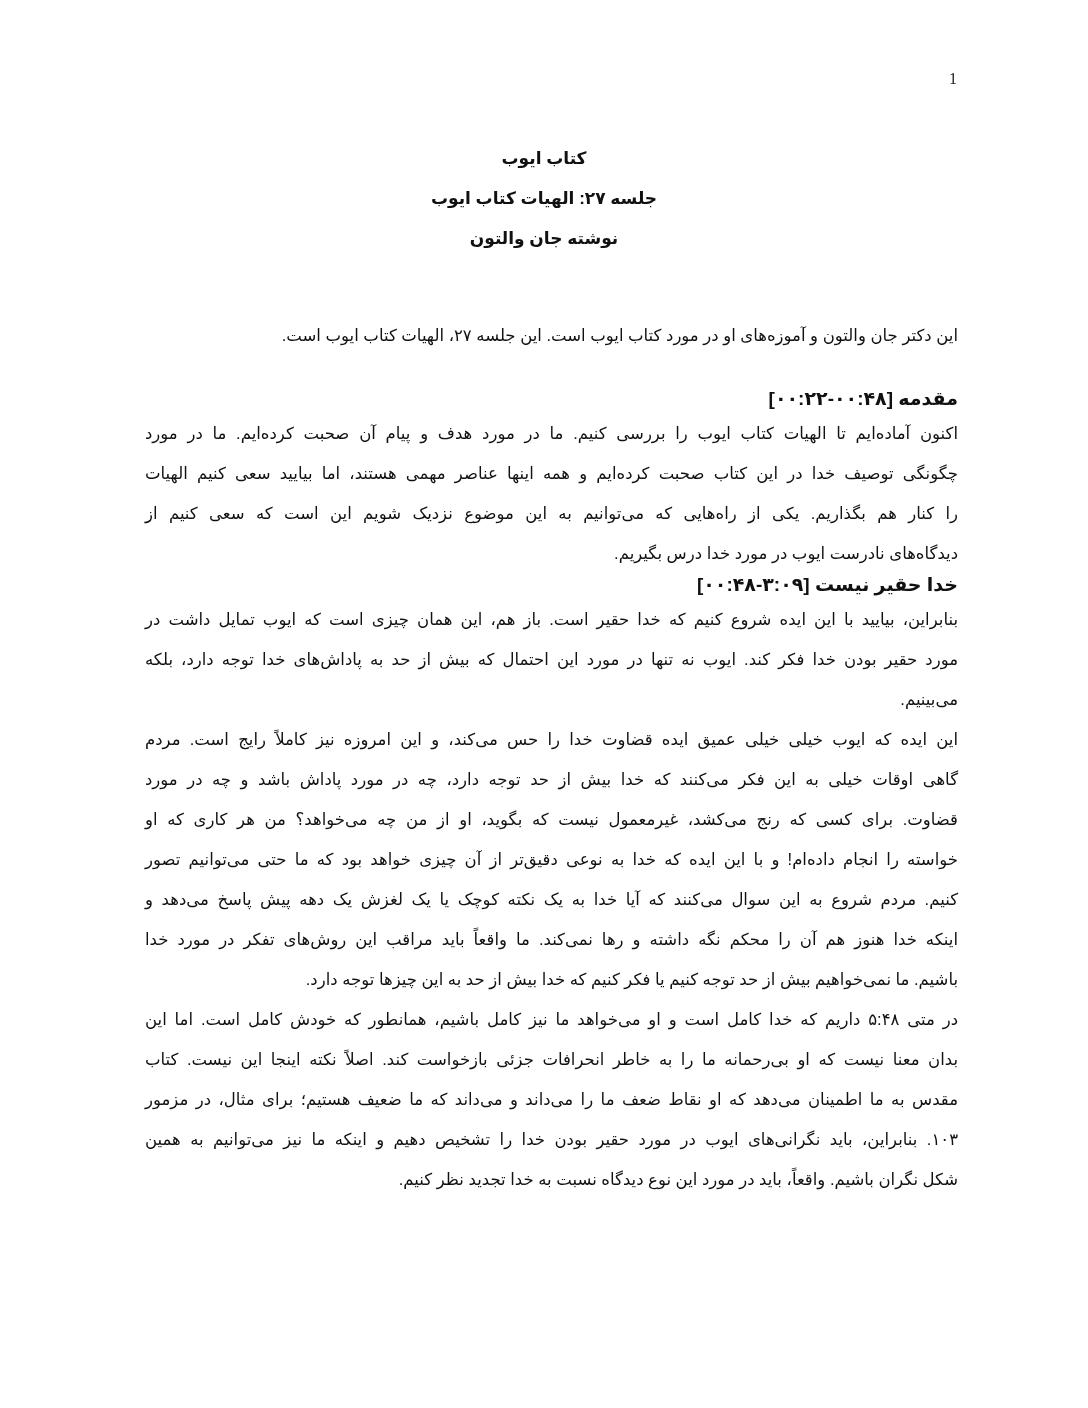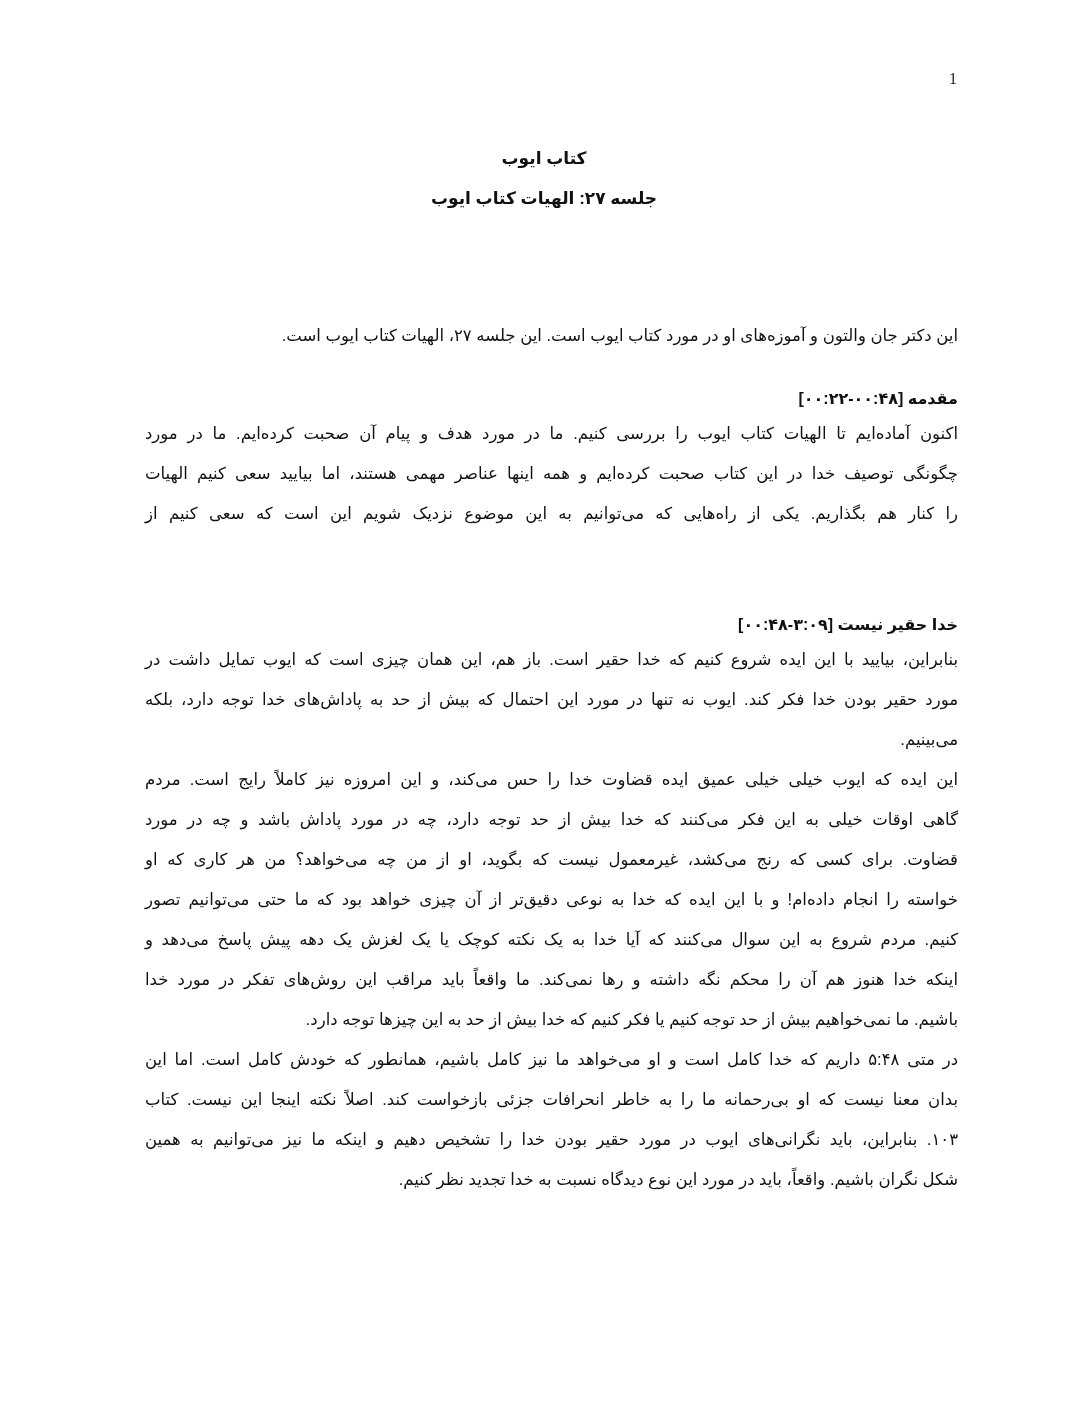--- a/index.html
+++ b/index.html
@@ -50,57 +50,59 @@
       line-height: 26px;
       white-space: nowrap;
     }
     .line.justify {
       text-align: justify;
       text-align-last: justify;
       margin-left: 17px;
     }
     .heading {
       font-weight: bold;
-      font-size: 16px;
+      font-size: 19px;
       height: 34px;
       line-height: 26px;
       white-space: nowrap;
     }
     .bracket {
       direction: ltr;
       unicode-bidi: embed;
     }
   </style>
 </head>
 <body>
 
 <div>
 
   <div class="page-number">1</div>
 
   <div class="title-block">
     <div class="title-line">کتاب ایوب</div>
     <div class="title-line">جلسه ۲۷: الهیات کتاب ایوب</div>
+    <div class="title-line">نوشته جان والتون</div>
   </div>
 
   <div class="content" style="top: 322px;">
     <div class="line">این دکتر جان والتون و آموزه‌های او در مورد کتاب ایوب است. این جلسه ۲۷، الهیات کتاب ایوب است.</div>
   </div>
 
   <div class="content" style="top: 386px;">
     <div class="heading">
       <span>مقدمه</span>
       <span class="bracket">[۰۰:۲۲-۰۰:۴۸]</span>
     </div>
     <div class="line justify">اکنون آماده‌ایم تا الهیات کتاب ایوب را بررسی کنیم. ما در مورد هدف و پیام آن صحبت کرده‌ایم. ما در مورد</div>
     <div class="line justify">چگونگی توصیف خدا در این کتاب صحبت کرده‌ایم و همه اینها عناصر مهمی هستند، اما بیایید سعی کنیم الهیات</div>
     <div class="line justify">را کنار هم بگذاریم. یکی از راه‌هایی که می‌توانیم به این موضوع نزدیک شویم این است که سعی کنیم از</div>
+    <div class="line">دیدگاه‌های نادرست ایوب در مورد خدا درس بگیریم.</div>
   </div>
 
-  <div class="content" style="top: 612px;">
+  <div class="content" style="top: 572px;">
     <div class="heading">
       <span>خدا حقیر نیست</span>
       <span class="bracket">[۰۰:۴۸-۳:۰۹]</span>
     </div>
 
     <div>
       <div class="line justify">بنابراین، بیایید با این ایده شروع کنیم که خدا حقیر است. باز هم، این همان چیزی است که ایوب تمایل داشت در</div>
       <div class="line justify">مورد حقیر بودن خدا فکر کند. ایوب نه تنها در مورد این احتمال که بیش از حد به پاداش‌های خدا توجه دارد، بلکه</div>
       <div class="line">می‌بینیم.</div>
     </div>
@@ -111,18 +113,19 @@
       <div class="line justify">قضاوت. برای کسی که رنج می‌کشد، غیرمعمول نیست که بگوید، او از من چه می‌خواهد؟ من هر کاری که او</div>
       <div class="line justify">خواسته را انجام داده‌ام! و با این ایده که خدا به نوعی دقیق‌تر از آن چیزی خواهد بود که ما حتی می‌توانیم تصور</div>
       <div class="line justify">کنیم. مردم شروع به این سوال می‌کنند که آیا خدا به یک نکته کوچک یا یک لغزش یک دهه پیش پاسخ می‌دهد و</div>
       <div class="line justify">اینکه خدا هنوز هم آن را محکم نگه داشته و رها نمی‌کند. ما واقعاً باید مراقب این روش‌های تفکر در مورد خدا</div>
       <div class="line">باشیم. ما نمی‌خواهیم بیش از حد توجه کنیم یا فکر کنیم که خدا بیش از حد به این چیزها توجه دارد.</div>
     </div>
 
     <div>
       <div class="line justify">در متی ۵:۴۸ داریم که خدا کامل است و او می‌خواهد ما نیز کامل باشیم، همانطور که خودش کامل است. اما این</div>
       <div class="line justify">بدان معنا نیست که او بی‌رحمانه ما را به خاطر انحرافات جزئی بازخواست کند. اصلاً نکته اینجا این نیست. کتاب</div>
+      <div class="line justify">مقدس به ما اطمینان می‌دهد که او نقاط ضعف ما را می‌داند و می‌داند که ما ضعیف هستیم؛ برای مثال، در مزمور</div>
       <div class="line justify">۱۰۳. بنابراین، باید نگرانی‌های ایوب در مورد حقیر بودن خدا را تشخیص دهیم و اینکه ما نیز می‌توانیم به همین</div>
       <div class="line">شکل نگران باشیم. واقعاً، باید در مورد این نوع دیدگاه نسبت به خدا تجدید نظر کنیم.</div>
     </div>
   </div>
 
 </div>
 
 </body></html>

